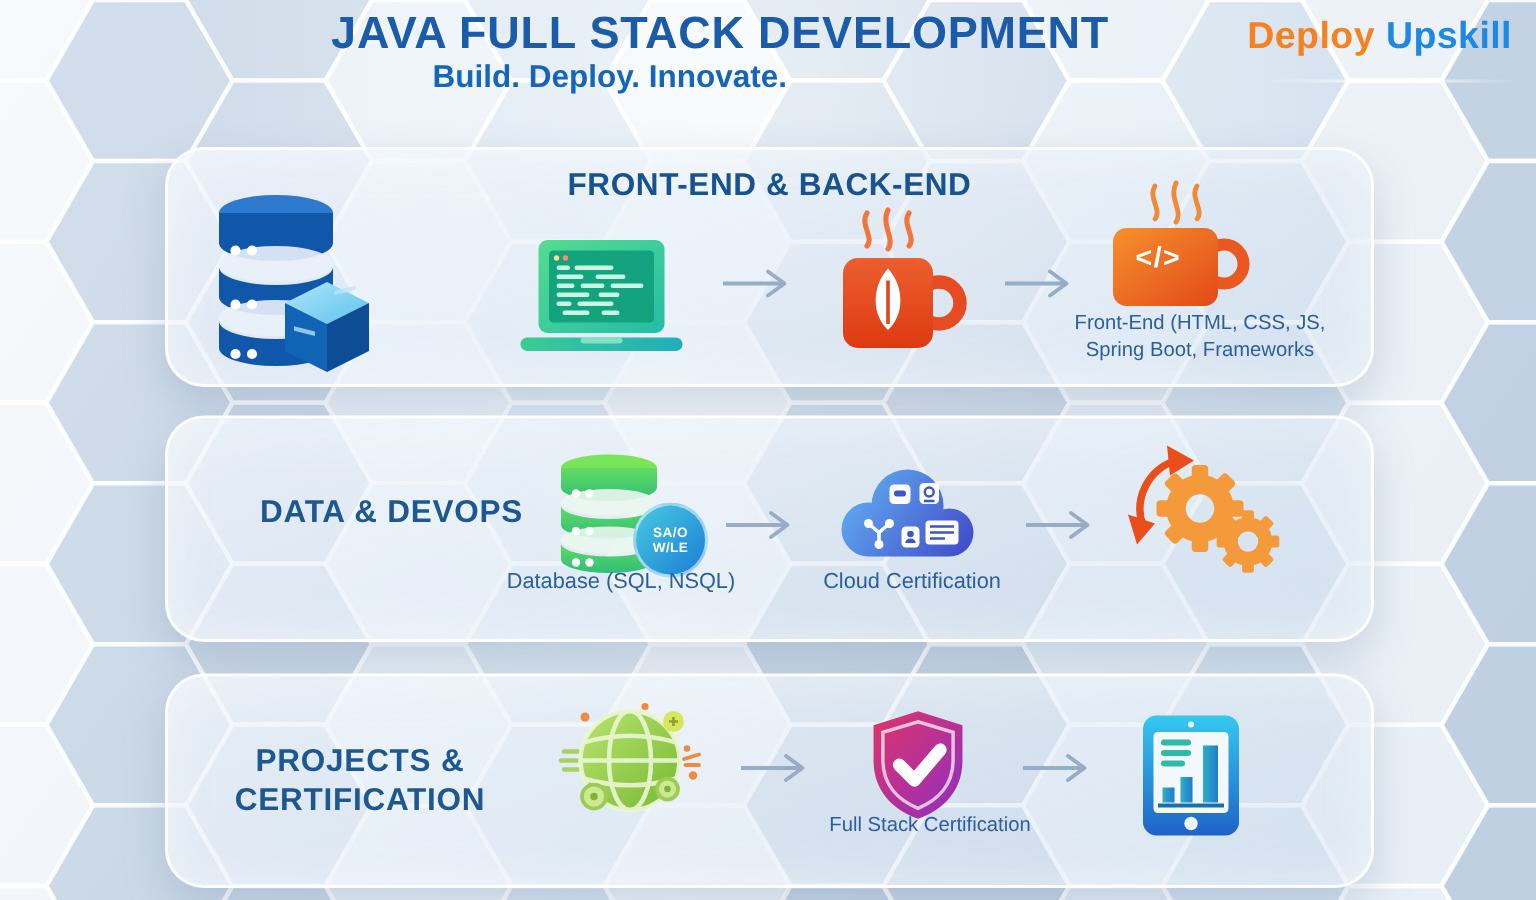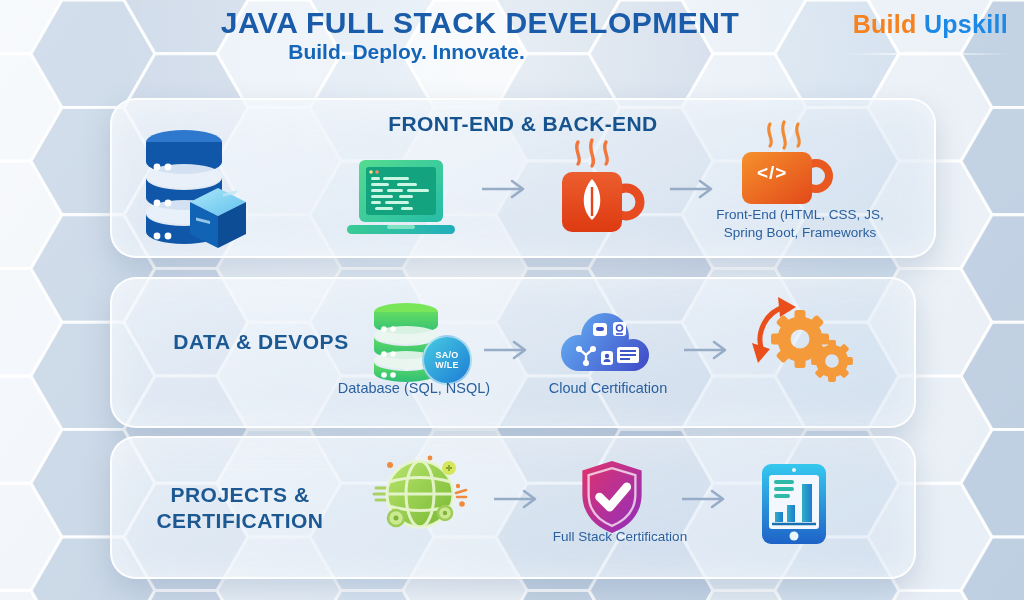--- a/index.html
+++ b/index.html
@@ -15,23 +15,23 @@
          font-size:21px;font-weight:bold;color:#1565B8;}
   .logo{position:absolute;top:10px;right:16px;font-size:25px;font-weight:bold;letter-spacing:.3px;white-space:nowrap;}
   .logo .w1{color:#F5821F;} .logo .w2{color:#1E88E5;}
   .logo-rule{position:absolute;top:53px;right:14px;width:168px;height:2px;
          background:linear-gradient(90deg,rgba(255,255,255,0),rgba(255,255,255,.85),rgba(255,255,255,0));}
 
   .panel{position:absolute;left:110px;width:802px;border-radius:26px;
          background:linear-gradient(160deg,rgba(241,246,252,0.72),rgba(210,224,239,0.52));
          border:2px solid rgba(255,255,255,0.95);
          box-shadow:0 12px 28px rgba(110,135,170,0.28), inset 0 0 34px rgba(255,255,255,0.45);}
-  #panel1{top:98px;height:156px;padding-left:20px;}
+  #panel1{top:98px;height:156px;}
   #panel2{top:277px;height:147px;}
-  #panel3{top:436px;height:139px;}
+  #panel3{top:449px;height:139px;}
 
   .panel-heading-center{position:absolute;top:12px;left:0;width:100%;text-align:center;
          font-size:21px;font-weight:bold;color:#17538F;letter-spacing:.4px;}
   .panel-heading-side{position:absolute;font-size:21px;font-weight:bold;color:#1C5892;
          letter-spacing:.5px;line-height:1.25;text-align:center;}
   .caption{position:absolute;font-size:13.5px;font-weight:normal;color:#2A5F9E;
          text-align:center;line-height:1.3;}
   .abs{position:absolute;}
 
   .badge{position:absolute;width:46px;height:46px;border-radius:50%;
@@ -157,21 +157,21 @@
       <polygon points="1178.0,322.2 1147.0,375.9 1085.0,375.9 1054.0,322.2 1085.0,268.5 1147.0,268.5" fill="rgba(183,200,222,0.50)" stroke="rgba(255,255,255,0.85)" stroke-width="3"></polygon>
       <polygon points="1178.0,429.5 1147.0,483.2 1085.0,483.2 1054.0,429.5 1085.0,375.9 1147.0,375.9" fill="rgba(183,200,222,0.50)" stroke="rgba(255,255,255,0.85)" stroke-width="3"></polygon>
       <polygon points="1178.0,536.9 1147.0,590.6 1085.0,590.6 1054.0,536.9 1085.0,483.2 1147.0,483.2" fill="rgba(183,200,222,0.50)" stroke="rgba(255,255,255,0.85)" stroke-width="3"></polygon>
       <polygon points="1178.0,644.3 1147.0,698.0 1085.0,698.0 1054.0,644.3 1085.0,590.6 1147.0,590.6" fill="rgba(183,200,222,0.50)" stroke="rgba(255,255,255,0.85)" stroke-width="3"></polygon>
     </svg>
   <div id="sheen"></div>
 
   <div class="title">JAVA FULL STACK DEVELOPMENT</div>
   <div class="subtitle">Build. Deploy. Innovate.</div>
   <div class="logo">
-    <span class="w1">Build</span>
+    <span class="w1">Deploy</span>
     <span> </span>
     <span class="w2">Upskill</span>
   </div>
   <div class="logo-rule"></div>
 
   <div class="panel" id="panel1">
     <div class="panel-heading-center">FRONT-END &amp; BACK-END</div>
 
     <svg class="abs" style="left:30px;top:26px;" width="106" height="124" viewBox="0 0 106 124">
       <defs>

